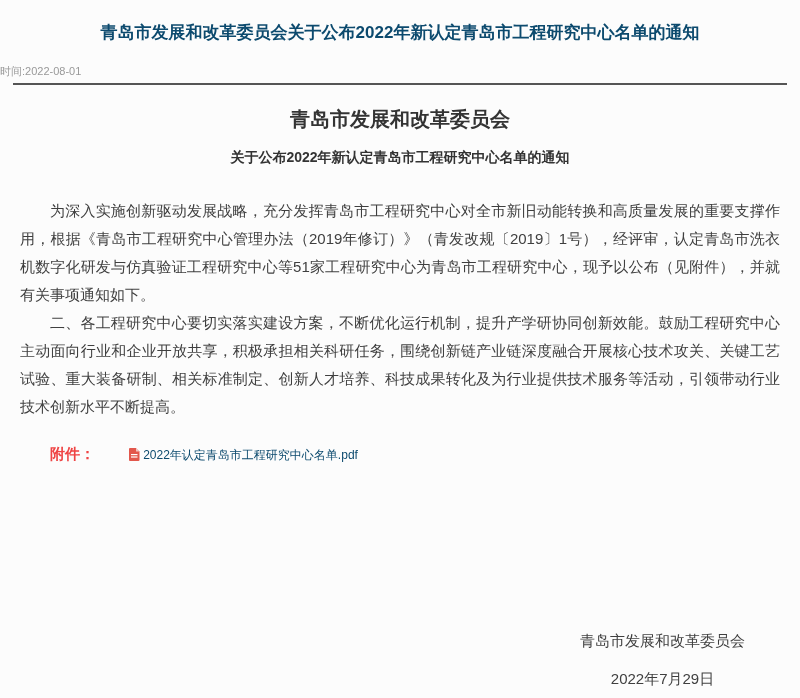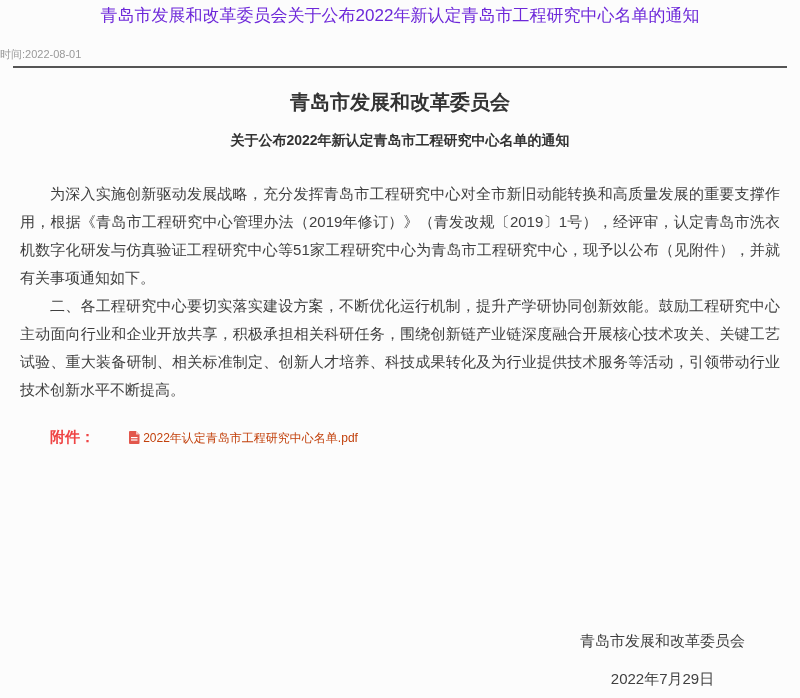--- a/index.html
+++ b/index.html
@@ -12,25 +12,25 @@
   .page {
     position: relative;
     width: 800px;
     height: 698px;
     margin: 0 auto;
     background: #fcfcfc;
     overflow: hidden;
     box-sizing: border-box;
   }
   .top-header {
-    padding-top: 6px;
+    padding-top: 23px;
     text-align: center;
     font-size: 17px;
-    font-weight: normal;
-    color: #6d28d9;
+    font-weight: bold;
+    color: #0c4a6e;
     line-height: 20px;
   }
   .time-row {
     margin-top: 22px;
     text-align: left;
     font-size: 11px;
     color: #999999;
     line-height: 13px;
   }
   .divider {
@@ -73,21 +73,21 @@
     font-size: 15px;
     line-height: 22px;
     white-space: nowrap;
   }
   .attach-label {
     font-weight: bold;
     color: #ef4444;
   }
   .attach-link {
     font-size: 12px;
-    color: #c2410c;
+    color: #0c4a6e;
     text-decoration: none;
     cursor: pointer;
   }
   .pdf-icon {
     display: inline-block;
     vertical-align: -2px;
     margin-right: 3px;
   }
   .signature {
     position: absolute;

